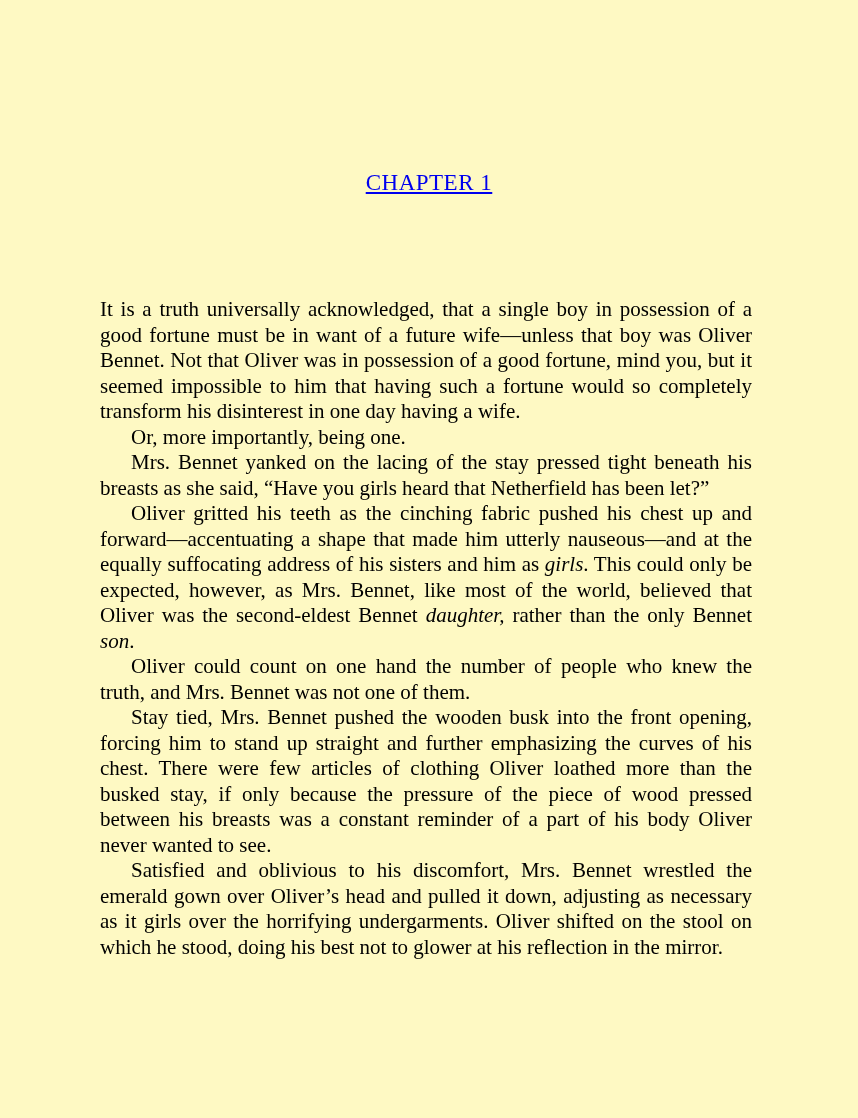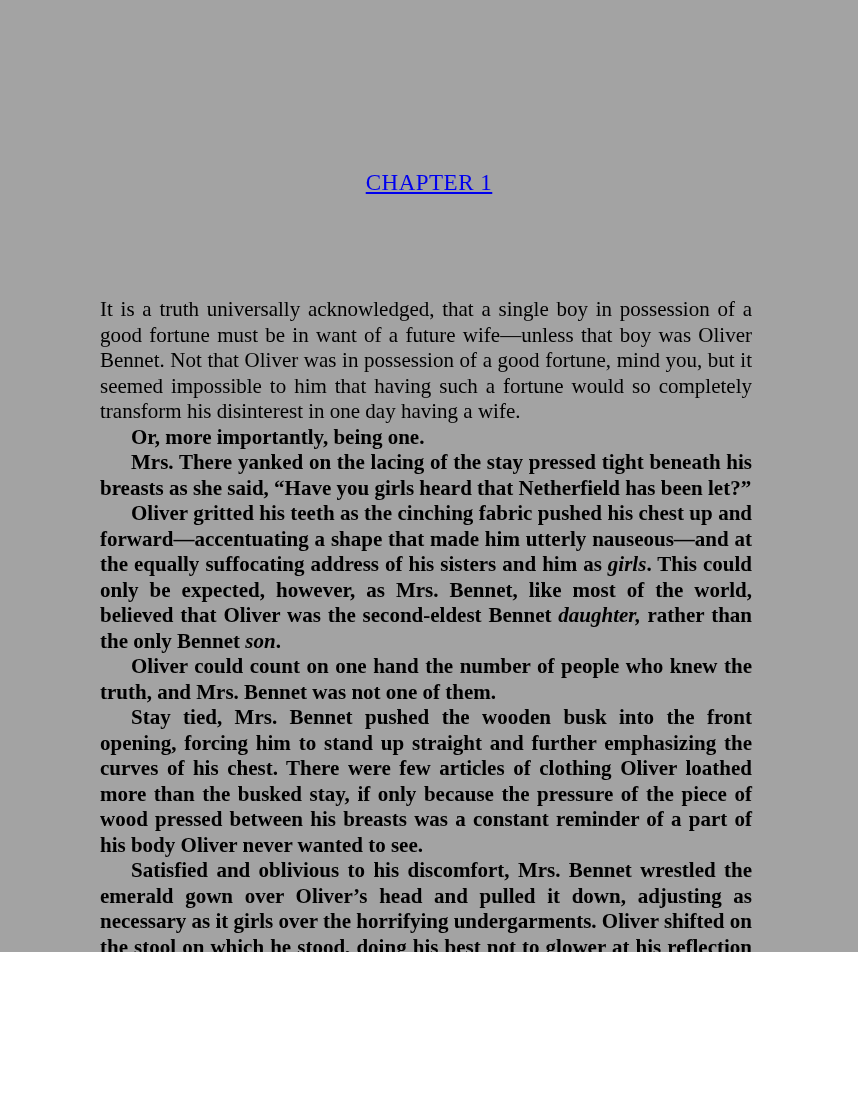--- a/index.html
+++ b/index.html
@@ -3,22 +3,22 @@
 <meta charset="utf-8">
 <style>
   html, body {
     margin: 0;
     padding: 0;
     background: #ffffff;
   }
   .page {
     position: relative;
     width: 858px;
-    height: 952px;
-    background: #a3a3a3;
+    height: 1118px;
+    background: #fef9c3;
     overflow: hidden;
     font-family: "Liberation Serif", "DejaVu Serif", serif;
     color: #000000;
   }
   .heading-wrap {
     padding-top: 170px;
     text-align: center;
   }
   .chapter-link {
     font-size: 23px;
@@ -34,32 +34,31 @@
     text-align: justify;
     font-size: 21px;
     line-height: 25.5px;
   }
   .text-block p {
     margin: 0;
     padding: 0;
   }
   .text-block p.indent {
     text-indent: 31px;
-    font-weight: bold;
   }
 </style>
 </head>
 <body>
 
 <div class="page">
   <div class="heading-wrap">
     <a class="chapter-link" style="color: rgb(0, 0, 238);">CHAPTER 1</a>
   </div>
   <div class="text-block">
       <p class=""><span>It is a truth universally acknowledged, that a single boy in possession of a good fortune must be in want of a future wife—unless that boy was Oliver Bennet. Not that Oliver was in possession of a good fortune, mind you, but it seemed impossible to him that having such a fortune would so completely transform his disinterest in one day having a wife.</span></p>
       <p class="indent"><span>Or, more importantly, being one.</span></p>
-      <p class="indent"><span>Mrs. There yanked on the lacing of the stay pressed tight beneath his breasts as she said, “Have you girls heard that Netherfield has been let?”</span></p>
+      <p class="indent"><span>Mrs. Bennet yanked on the lacing of the stay pressed tight beneath his breasts as she said, “Have you girls heard that Netherfield has been let?”</span></p>
       <p class="indent"><span>Oliver gritted his teeth as the cinching fabric pushed his chest up and forward—accentuating a shape that made him utterly nauseous—and at the equally suffocating address of his sisters and him as </span><i>girls</i><span>. This could only be expected, however, as Mrs. Bennet, like most of the world, believed that Oliver was the second-eldest Bennet </span><i>daughter,</i><span> rather than the only Bennet </span><i>son</i><span>.</span></p>
       <p class="indent"><span>Oliver could count on one hand the number of people who knew the truth, and Mrs. Bennet was not one of them.</span></p>
       <p class="indent"><span>Stay tied, Mrs. Bennet pushed the wooden busk into the front opening, forcing him to stand up straight and further emphasizing the curves of his chest. There were few articles of clothing Oliver loathed more than the busked stay, if only because the pressure of the piece of wood pressed between his breasts was a constant reminder of a part of his body Oliver never wanted to see.</span></p>
       <p class="indent"><span>Satisfied and oblivious to his discomfort, Mrs. Bennet wrestled the emerald gown over Oliver’s head and pulled it down, adjusting as necessary as it girls over the horrifying undergarments. Oliver shifted on the stool on which he stood, doing his best not to glower at his reflection in the mirror.</span></p>
     </div>
 </div>
 
 </body></html>

